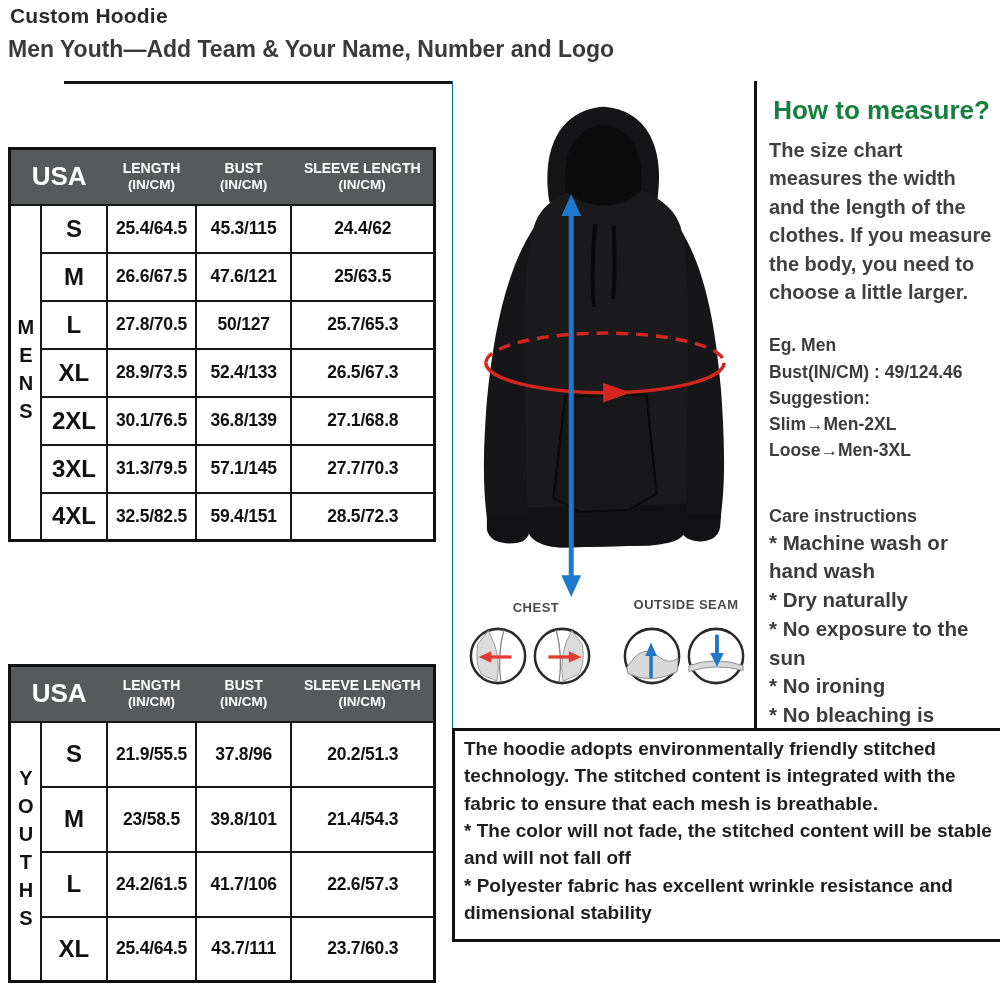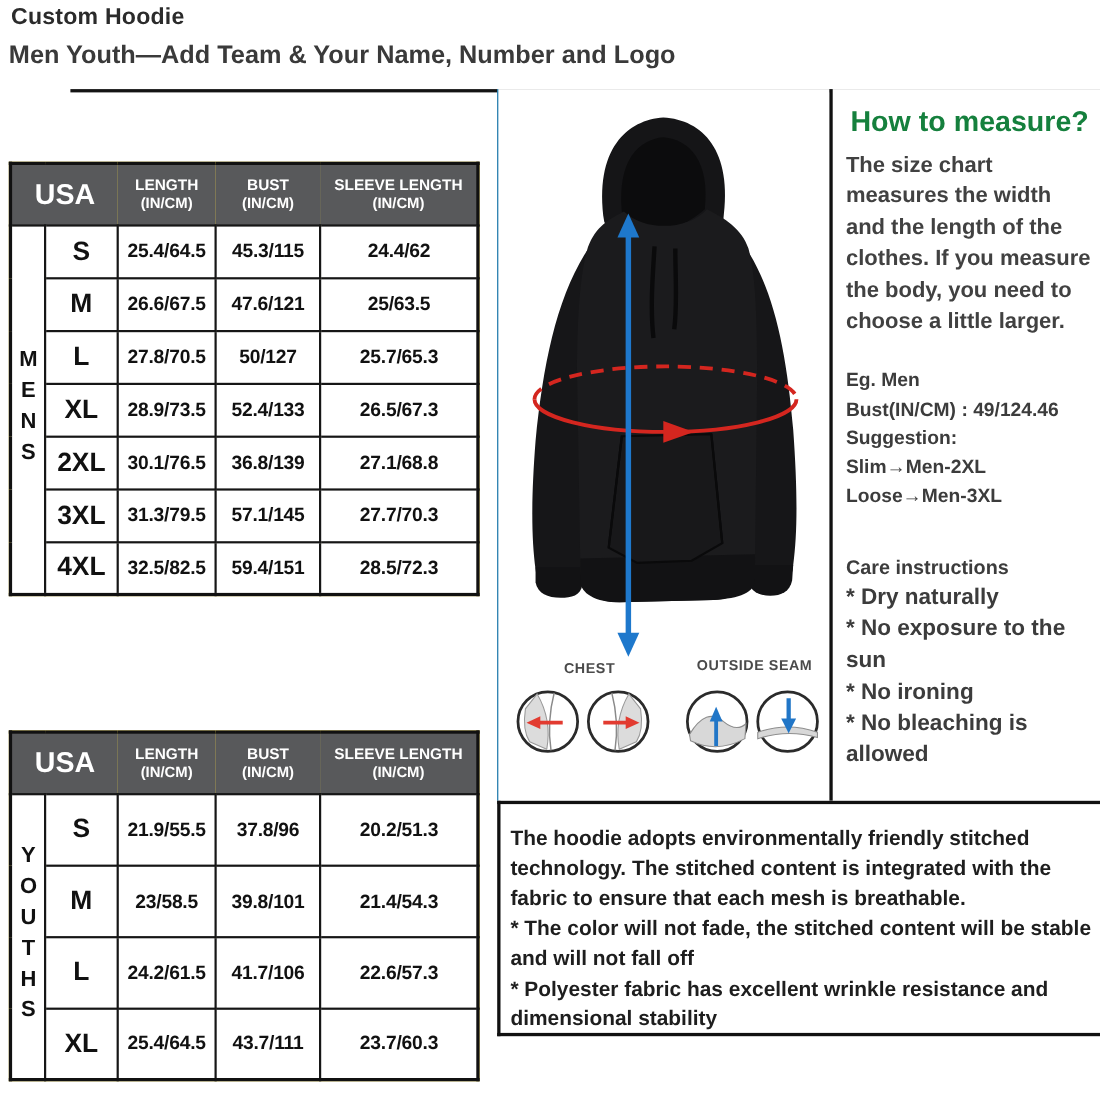--- a/index.html
+++ b/index.html
@@ -56,21 +56,21 @@
   .example-block { margin-top:26px; }
   .example-line { font-size:17.5px; font-weight:700; color:#3c3c3c; line-height:1.5; }
   .care-block { margin-top:40px; }
   .care-heading { font-size:18px; font-weight:700; color:#3c3c3c; line-height:1.4; }
   .care-item { font-size:20.5px; font-weight:700; color:#3c3c3c; line-height:1.4; }
 
   
   .desc-box {
     left:452px; top:728px; width:548px; height:214px; background:#fff;
     border-left:3px solid #111; border-top:3px solid #111; border-bottom:3px solid #111;
-    padding:18px 6px 4px 9px;
+    padding:4px 6px 4px 9px;
   }
   .desc-line { font-size:19px; font-weight:700; color:#1e1e1e; line-height:1.44; }
 </style>
 </head>
 <body>
 
 <div class="abs page-title">Custom Hoodie</div>
 <div class="abs page-subtitle">Men  Youth—Add Team &amp; Your Name, Number and Logo</div>
 <div class="abs top-rule"></div>
 
@@ -276,20 +276,21 @@
   <div class="measure-body">The size chart measures the width and the length of the clothes.  If you measure the body, you need to choose a little larger.</div>
   <div class="example-block">
     <div class="example-line">Eg. Men</div>
     <div class="example-line">Bust(IN/CM) : 49/124.46</div>
     <div class="example-line">Suggestion:</div>
     <div class="example-line">Slim→Men-2XL</div>
     <div class="example-line">Loose→Men-3XL</div>
   </div>
   <div class="care-block">
     <div class="care-heading">Care instructions</div>
+    <div class="care-item">* Machine wash or hand wash</div>
     <div class="care-item">* Dry naturally</div>
     <div class="care-item">* No exposure to the sun</div>
     <div class="care-item">* No ironing</div>
     <div class="care-item">* No bleaching is allowed</div>
   </div>
 </div>
 
 <div class="abs desc-box">
   <div class="desc-line">The hoodie adopts environmentally friendly stitched technology. The stitched content is integrated with the fabric to ensure that each mesh is breathable.</div>
   <div class="desc-line">* The color will not fade, the stitched content will be stable and will not fall off</div>

